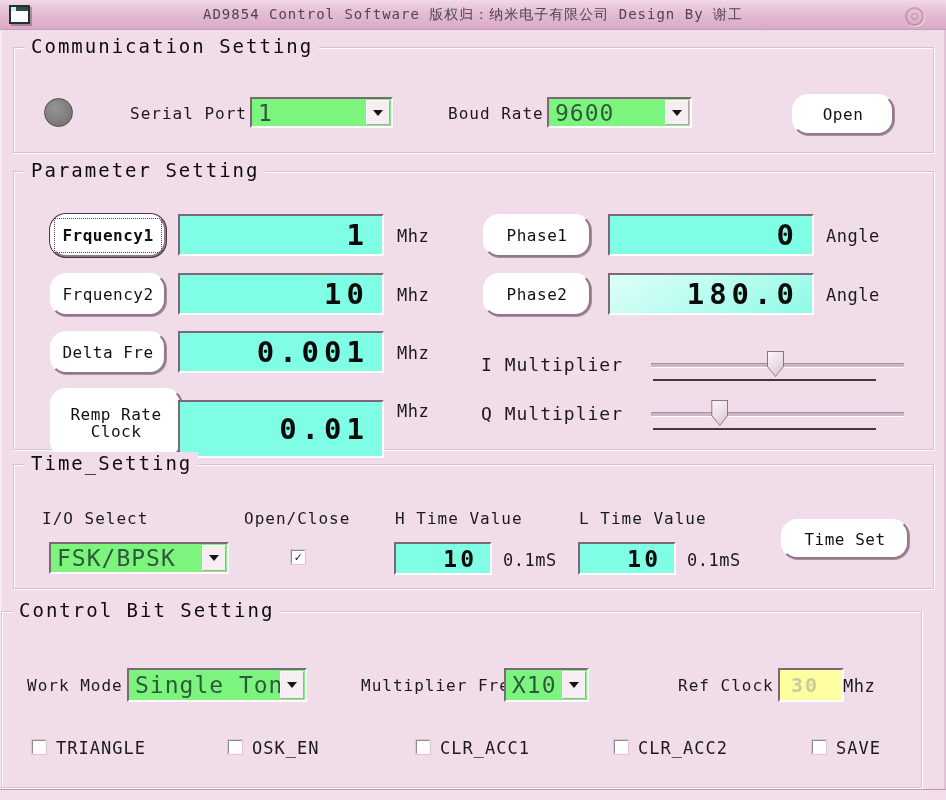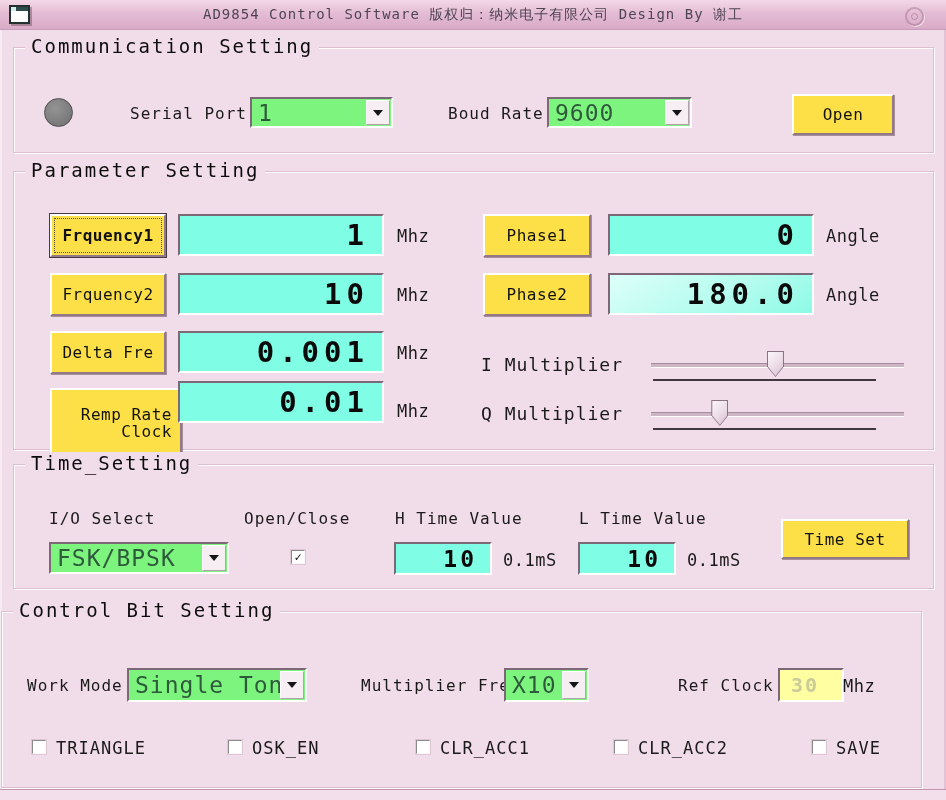--- a/index.html
+++ b/index.html
@@ -45,26 +45,26 @@
     box-shadow:inset 1px 1px 0 rgba(255,255,255,.9),1px 1px 0 rgba(255,255,255,.9);
   }
   .group-label{
     position:absolute;top:-13px;left:11px;background:#f1dce9;padding:0 6px;
     font-weight:normal;font-size:19px;letter-spacing:2px;white-space:nowrap;color:#0c0c0c;
   }
   .label{position:absolute;font-size:16px;letter-spacing:1px;white-space:nowrap;color:#1a1a1a;}
   .label.lg{font-size:18px;}
   
   .btn{
-    position:absolute;background:#fde047;
+    position:absolute;background:#ffffff;
     border-top:2px solid #fff;border-left:2px solid #fff;
     border-right:2px solid #93788a;border-bottom:2px solid #93788a;
     box-shadow:1px 1px 0 rgba(92,66,82,.5);
-    display:flex;align-items:center;justify-content:center;text-align:right;
-    font-size:16px;letter-spacing:.5px;line-height:17px;color:#111;cursor:default;
+    display:flex;align-items:center;justify-content:center;text-align:center;
+    font-size:16px;letter-spacing:.5px;line-height:17px;color:#111;cursor:default;border-radius:16px;
   }
   .btn.focused{box-shadow:0 0 0 1px #453946,1px 1px 0 rgba(92,66,82,.5);}
   .btn.focused::after{content:"";position:absolute;inset:2px;border:1px dotted #4d4d4d;}
   
   .field{
     position:absolute;background:#80fde5;
     border-top:2px solid #7d6877;border-left:2px solid #7d6877;
     border-bottom:2px solid #fff;border-right:2px solid #fff;
     display:flex;align-items:center;justify-content:flex-end;
     padding-right:13px;font-weight:bold;color:#0a0a0a;box-sizing:border-box;
@@ -166,21 +166,21 @@
 
   <div class="btn" style="left:36px;top:101px;width:112px;height:39px;">Frquency2</div>
   <div class="field big" style="left:164px;top:101px;width:206px;height:42px;">10</div>
   <div class="unit" style="left:383px;top:113px;">Mhz</div>
 
   <div class="btn" style="left:36px;top:159px;width:112px;height:39px;">Delta Fre</div>
   <div class="field big" style="left:164px;top:159px;width:206px;height:42px;">0.001</div>
   <div class="unit" style="left:383px;top:171px;">Mhz</div>
 
   <div class="btn" style="left:36px;top:216px;width:112px;height:42px;padding:12px 8px;">Remp Rate Clock</div>
-  <div class="field big" style="left:164px;top:209px;width:206px;height:42px;">0.01</div>
+  <div class="field big" style="left:164px;top:228px;width:206px;height:58px;">0.01</div>
   <div class="unit" style="left:383px;top:229px;">Mhz</div>
 
   <div class="btn" style="left:469px;top:42px;width:104px;height:39px;">Phase1</div>
   <div class="field big" style="left:594px;top:42px;width:206px;height:42px;">0</div>
   <div class="unit" style="left:812px;top:54px;">Angle</div>
 
   <div class="btn" style="left:469px;top:101px;width:104px;height:39px;">Phase2</div>
   <div class="field big light" style="left:594px;top:101px;width:206px;height:42px;">180.0</div>
   <div class="unit" style="left:812px;top:113px;">Angle</div>
 
@@ -195,21 +195,21 @@
   <div class="slider" style="left:637px;top:225px;">
     <div class="track"></div>
     <div class="thumb" style="left: calc(27% - 8px);"></div>
     <div class="underline"></div>
   </div>
 </div>
 
 <div class="group" style="left:13px;top:464px;width:919px;height:123px;">
   <div class="group-label">Time_Setting</div>
 
-  <div class="label" style="left:35px;top:44px;">I/O Select</div>
+  <div class="label" style="left:28px;top:44px;">I/O Select</div>
   <div class="combo" style="left:35px;top:77px;width:180px;height:32px;">
     <span>FSK/BPSK</span>
     <div class="arrow-btn">
         <div class="tri-down"></div>
       </div>
   </div>
 
   <div class="label" style="left:230px;top:44px;">Open/Close</div>
   <div class="checkbox" style="left:277px;top:85px;">✓</div>
 

